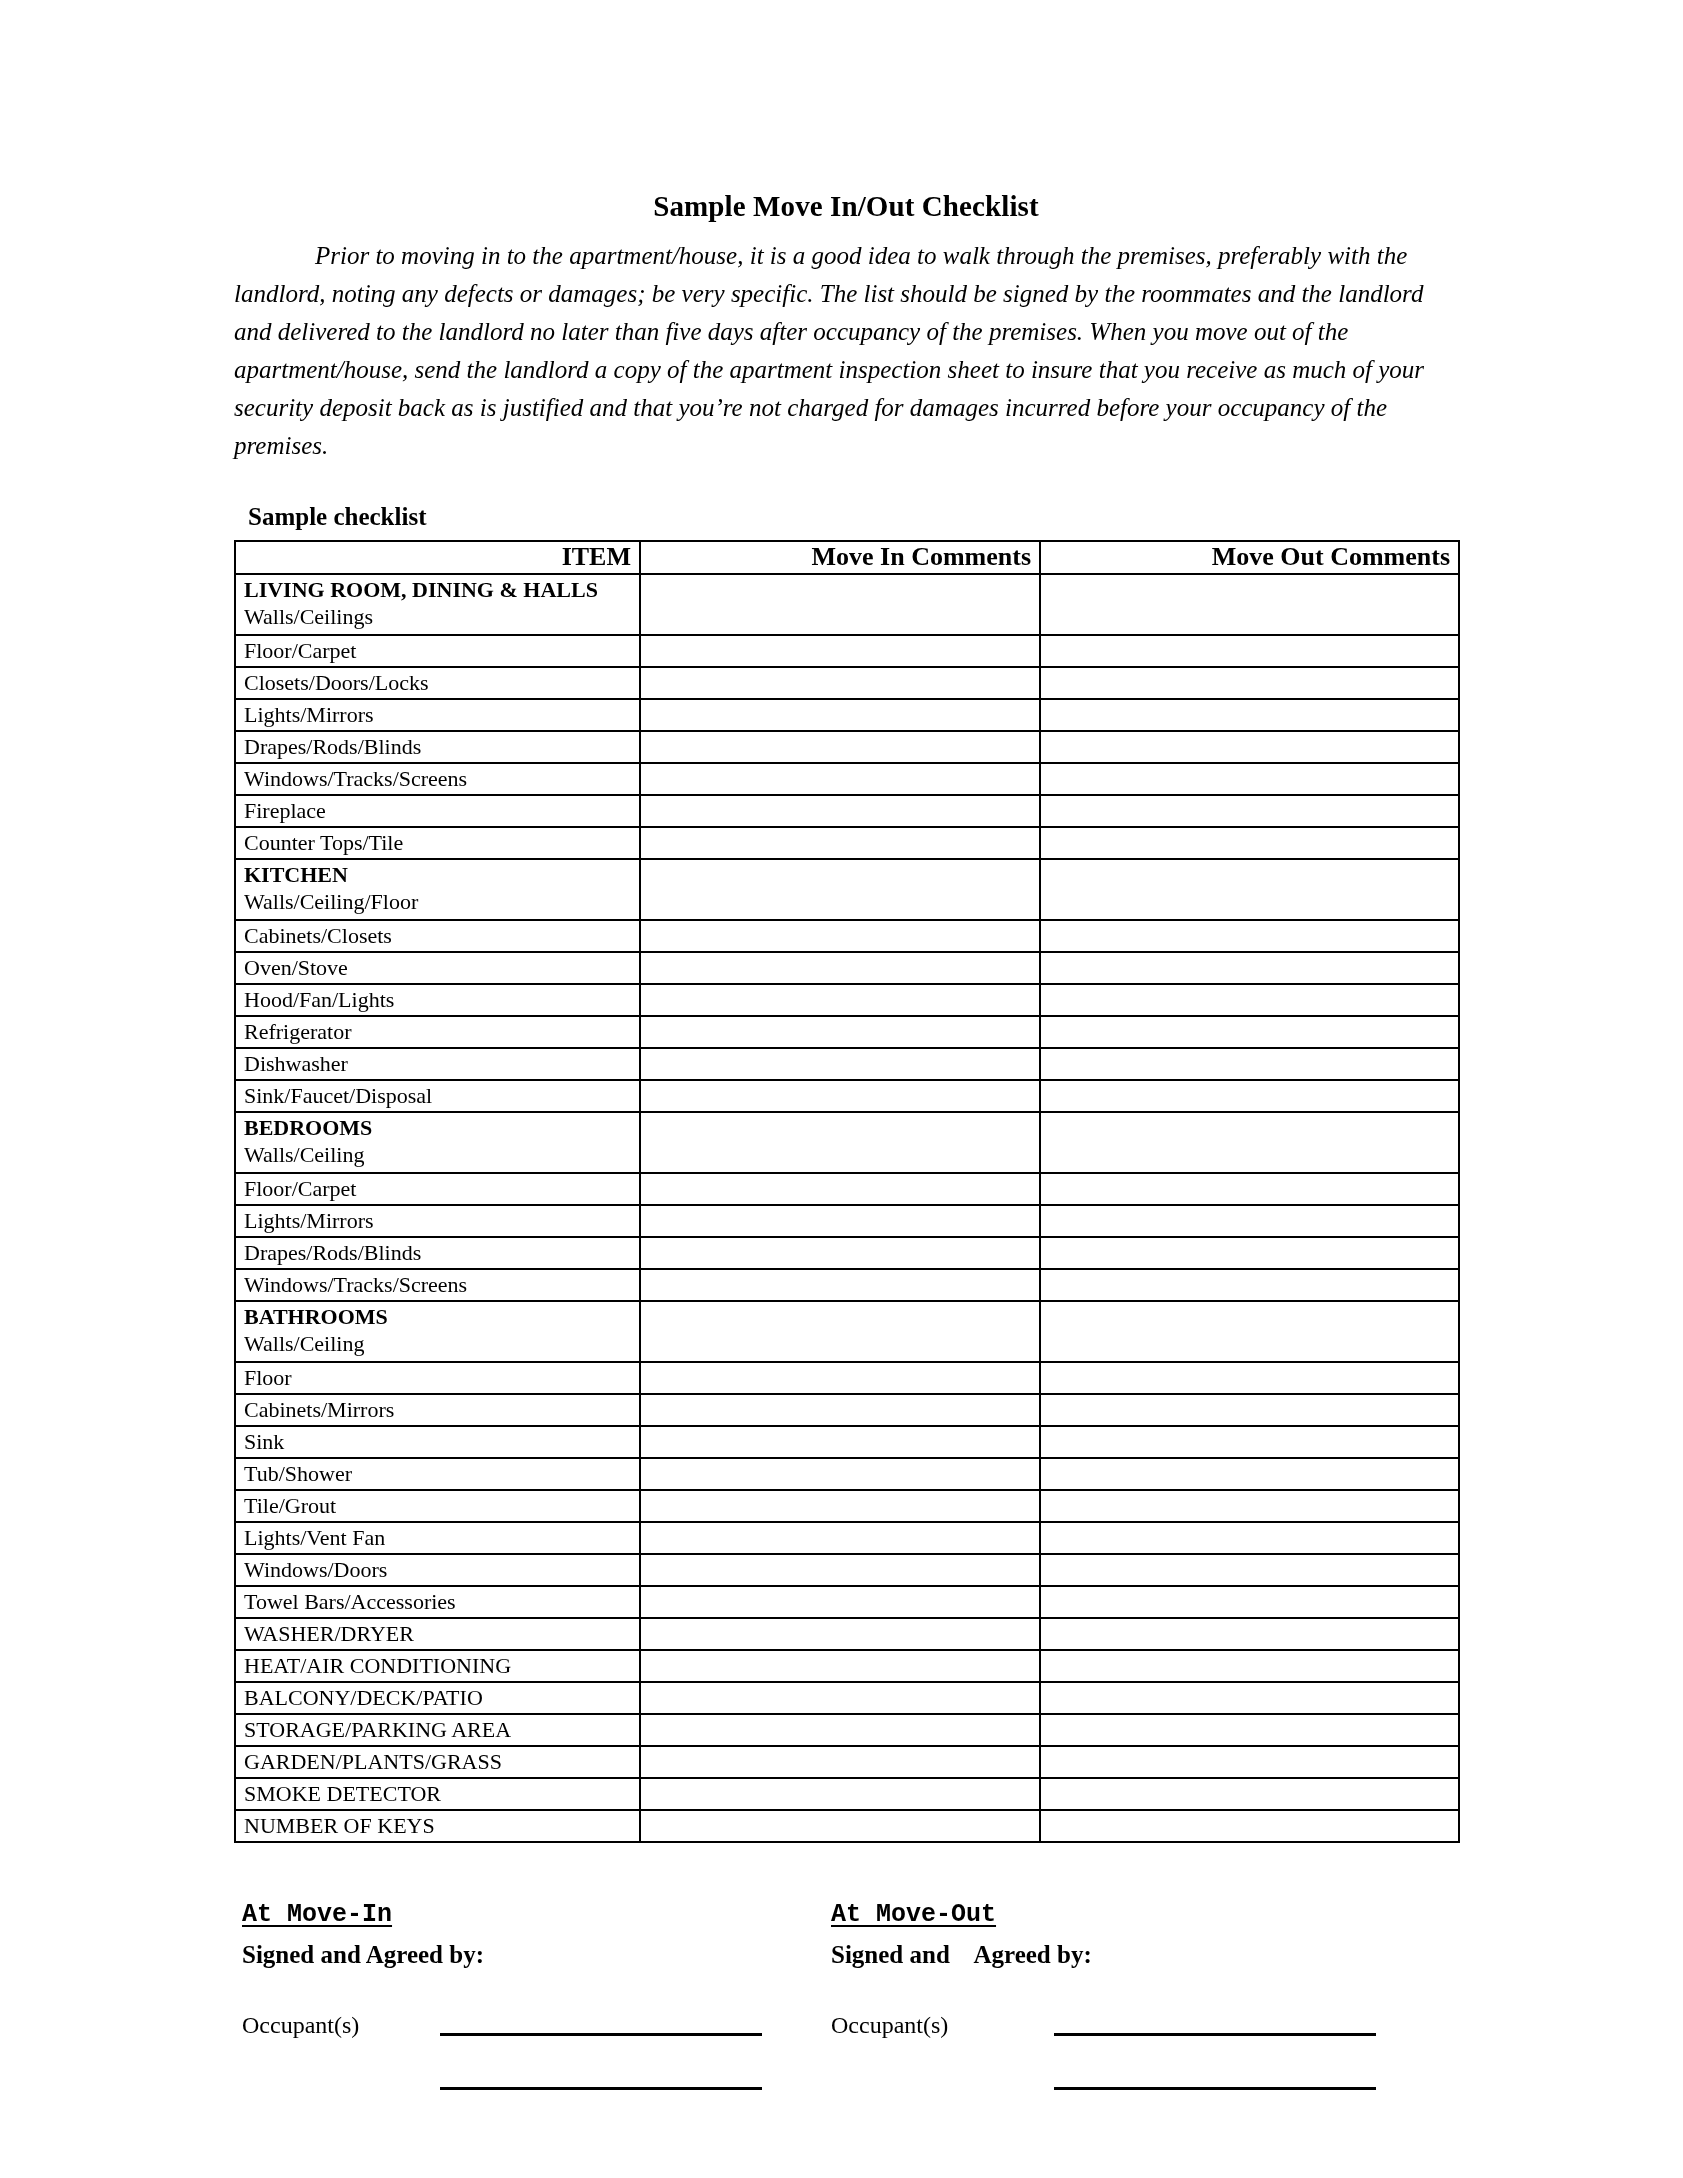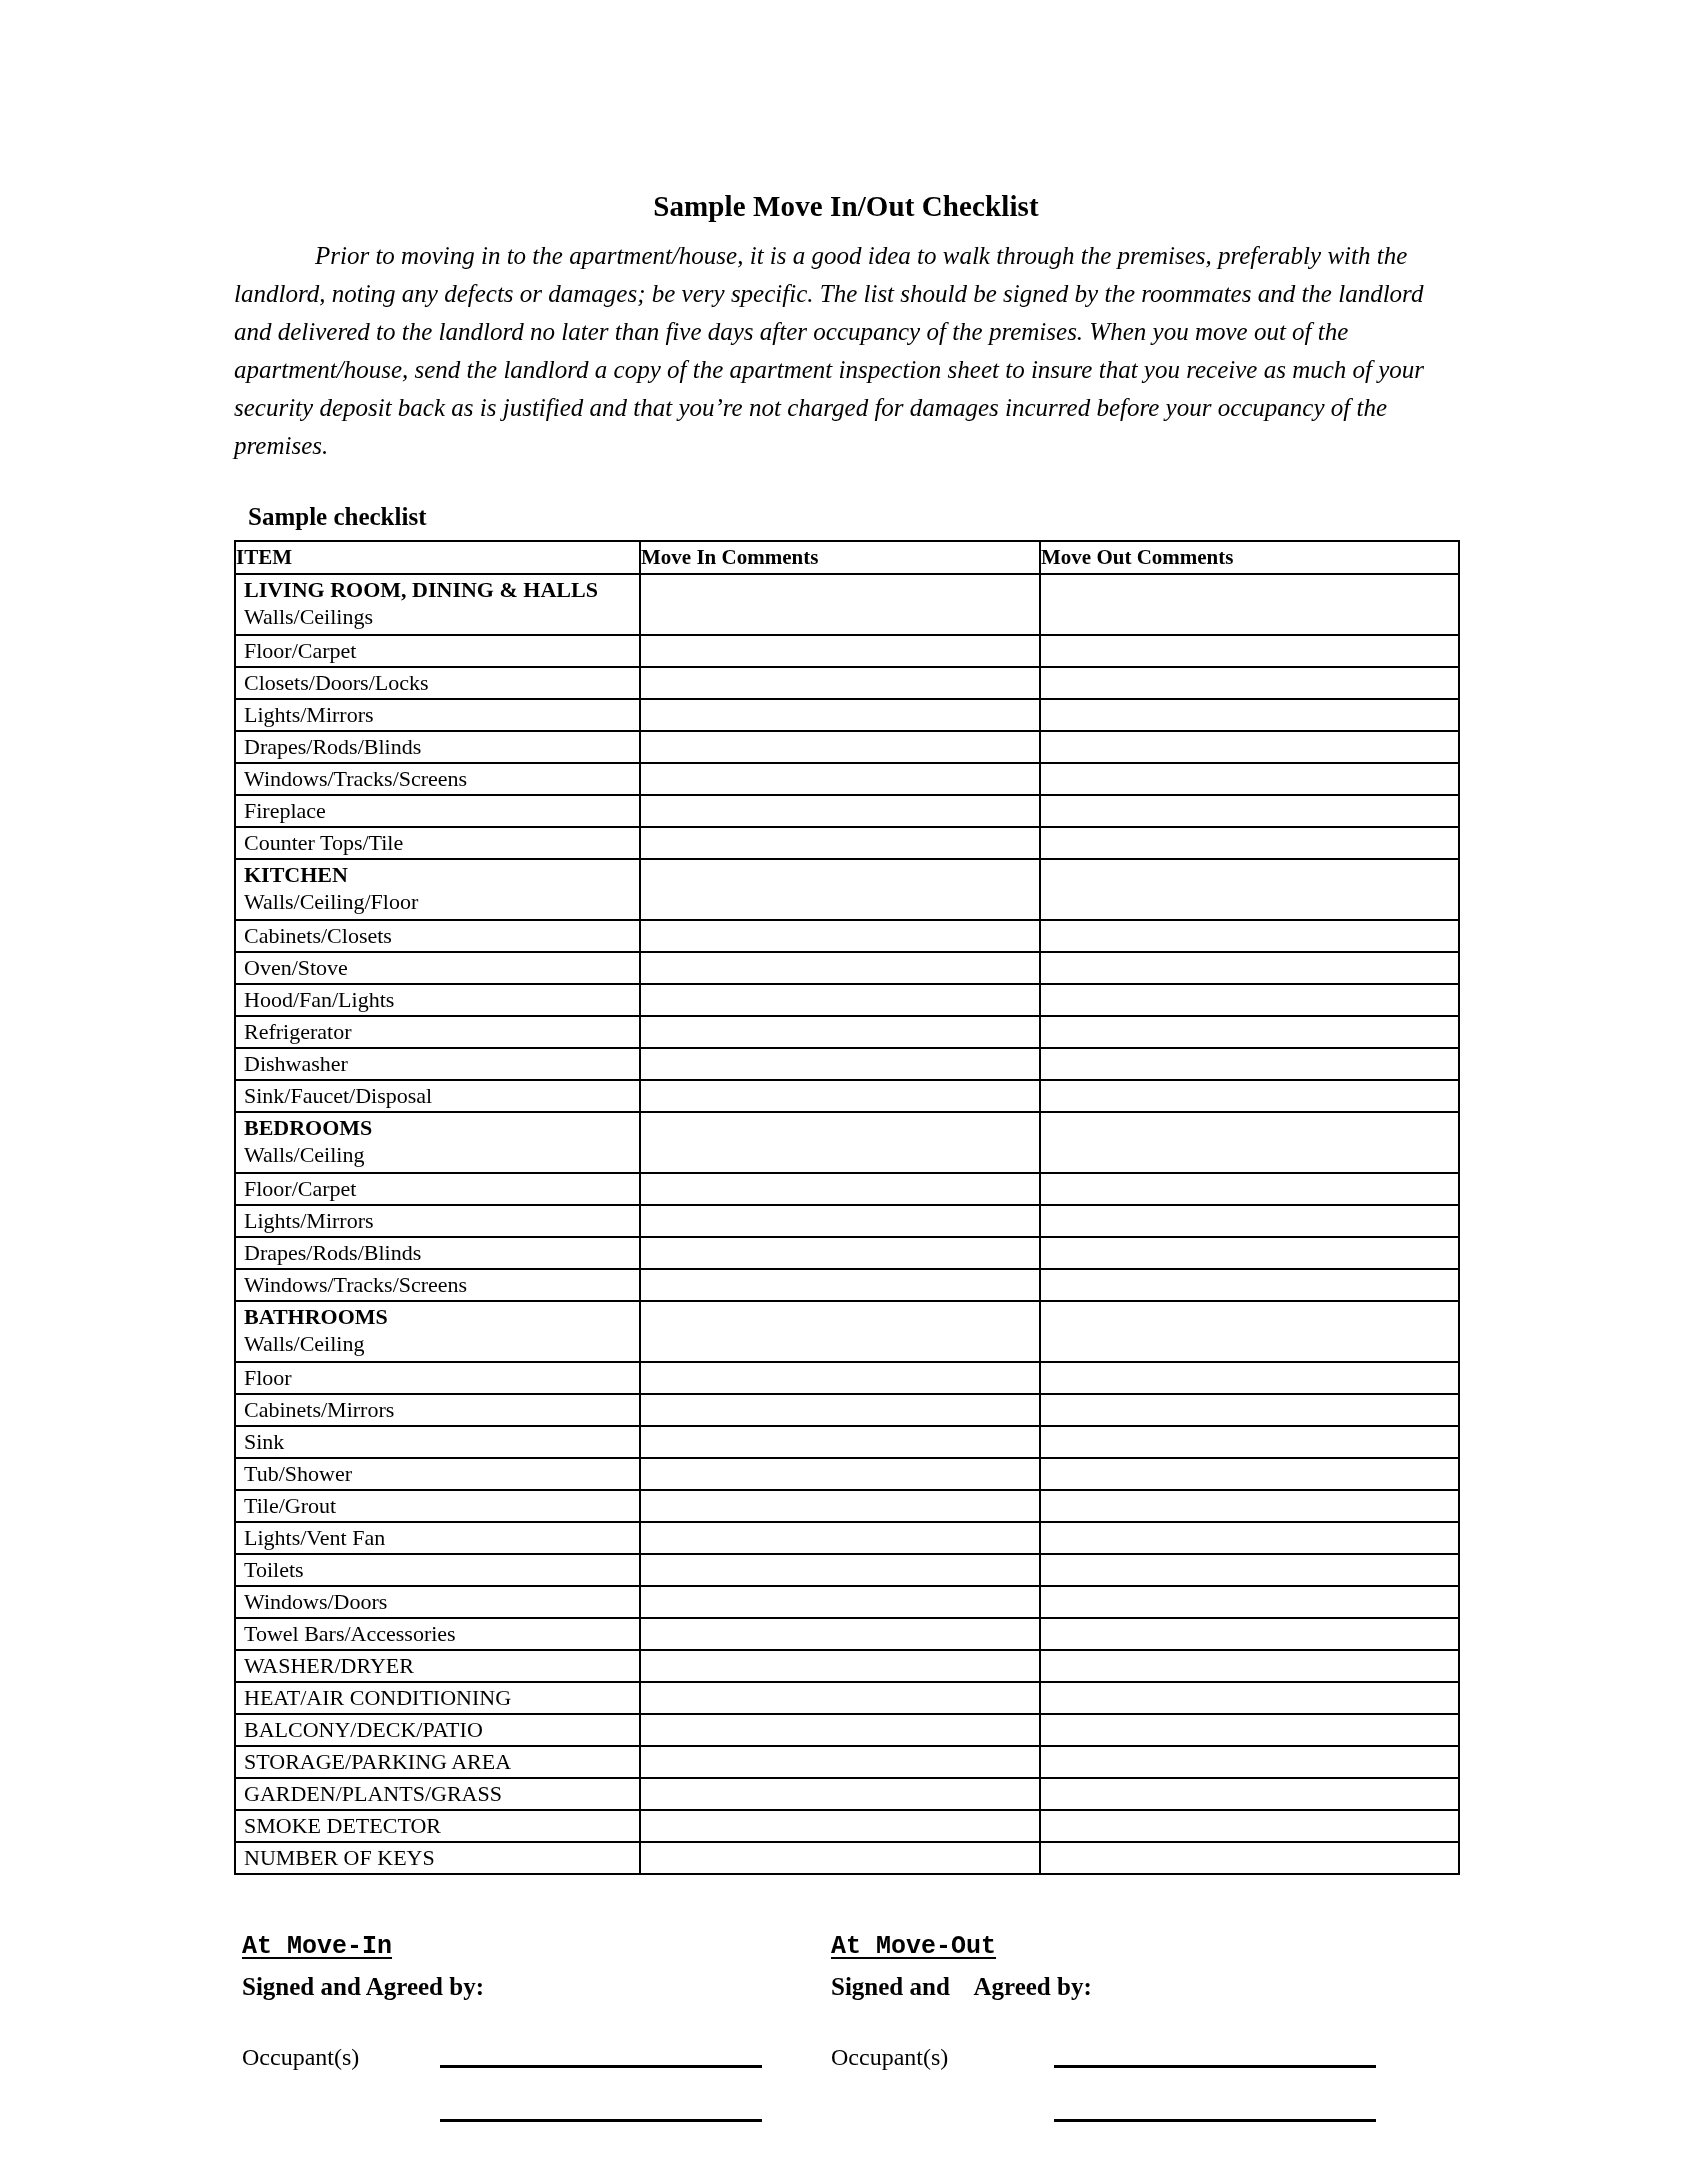--- a/index.html
+++ b/index.html
@@ -71,26 +71,26 @@
   table.checklist col.c-out    { width: 419px; }
 
   table.checklist th,
   table.checklist td {
     border: 2px solid #000000;
     padding: 0;
     vertical-align: top;
     background: #ffffff;
   }
   table.checklist th {
-    text-align: left;
-    font-size: 21px;
+    text-align: right;
+    font-size: 26px;
     font-weight: bold;
     height: 26px;
     line-height: 26px;
-    padding: 2px 15px 3px 0;
+    padding: 2px 8px 3px 0;
   }
   table.checklist td.item-cell {
     padding: 1px 0 2px 8px;
     font-size: 22px;
     line-height: 25px;
     height: 25px;
     white-space: nowrap;
   }
   table.checklist td.item-cell.tall {
     height: 56px;
@@ -376,27 +376,20 @@
           <tr>
             <td class="item-cell">
               <span class="section-sub">Tile/Grout</span>
             </td>
             <td class="blank-cell"></td>
             <td class="blank-cell"></td>
           </tr>
           <tr>
             <td class="item-cell">
               <span class="section-sub">Lights/Vent Fan</span>
-            </td>
-            <td class="blank-cell"></td>
-            <td class="blank-cell"></td>
-          </tr>
-          <tr>
-            <td class="item-cell">
-              <span class="section-sub">Toilets</span>
             </td>
             <td class="blank-cell"></td>
             <td class="blank-cell"></td>
           </tr>
           <tr>
             <td class="item-cell">
               <span class="section-sub">Windows/Doors</span>
             </td>
             <td class="blank-cell"></td>
             <td class="blank-cell"></td>

